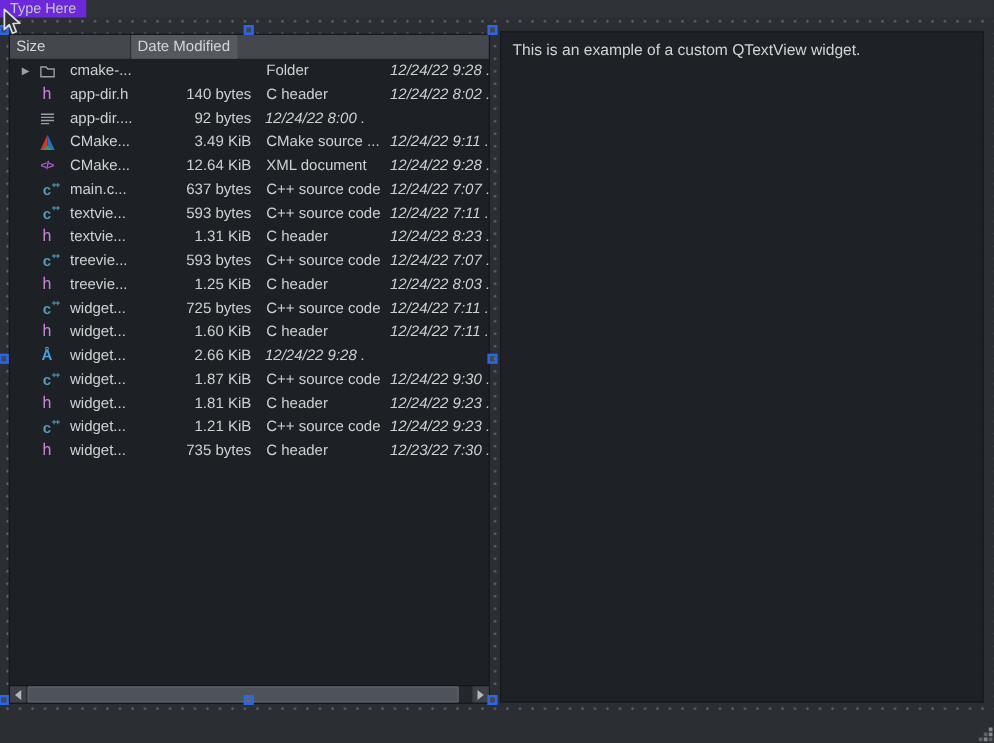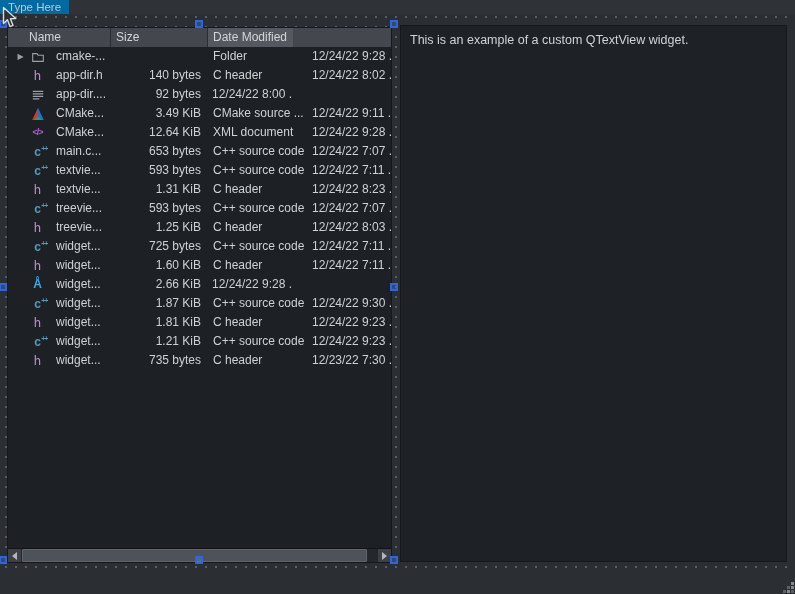--- a/index.html
+++ b/index.html
@@ -5,41 +5,41 @@
   html,body{margin:0;padding:0;}
   body{
     width:795px;height:594px;position:relative;overflow:hidden;
     background:#2b2e33;
     font-family:"Liberation Sans",sans-serif;
     -webkit-font-smoothing:antialiased;
   }
   
   .menubar{position:absolute;left:0;top:0;width:795px;height:14px;background:#2f3237;}
   .menu-item{position:absolute;left:0;top:0;height:14px;line-height:14px;padding:0 8px;
-    background:#0369a1;color:#c3c6c9;font-size:11.5px;white-space:nowrap;}
+    background:#6d28d9;color:#c3c6c9;font-size:11.5px;white-space:nowrap;}
   
   .grid-dots{position:absolute;left:0;top:14px;width:795px;height:554px;
     background-image:radial-gradient(circle,#5a5f66 0.9px,transparent 1.2px);
     background-size:10px 10px;background-position:1px -2px;}
   
   .tree{position:absolute;left:7px;top:27px;width:385px;height:536px;
     background:#1d2125;border:1px solid #15181c;box-sizing:border-box;}
   .thead{display:flex;height:19px;background:#44484e;}
   .th{box-sizing:border-box;height:19px;line-height:19px;font-size:12px;color:#d3d5d8;
     border-right:1px solid #2a2d32;overflow:hidden;white-space:nowrap;flex:0 0 auto;}
   .th.c0{padding-left:21px;}
   .th.c1,.th.c2,.th.c3{padding-left:5px;}
   .th.hl{background:#55595f;border-right:none;}
   .tbody{}
   .tr{display:flex;height:19px;line-height:19px;font-size:12px;color:#ced1d4;}
   .td{box-sizing:border-box;overflow:hidden;white-space:nowrap;flex:0 0 auto;}
   .td.name{display:flex;align-items:center;padding-left:3px;}
   .td.size{text-align:right;padding-right:7px;}
   .td.type{padding-left:5px;}
-  .td.date{padding-left:4px;}
+  .td.date{padding-left:4px;font-style:italic;}
   .expander{width:19px;flex:0 0 auto;text-align:center;font-size:8px;color:#9ba0a6;}
   .icon{width:15px;height:15px;flex:0 0 auto;margin-right:11px;display:flex;
     align-items:center;justify-content:center;}
   .svgi{width:14px;height:14px;display:block;}
   .g-h{color:#c97fd9;font-size:13px;font-family:"DejaVu Sans Mono",monospace;}
   .g-xml{color:#b05ccc;font-size:9px;font-weight:700;letter-spacing:-1px;}
   .g-cpp{color:#519aba;font-size:12px;font-weight:600;position:relative;line-height:12px;}
   .g-cpp b{font-size:7px;position:absolute;top:-3px;left:7px;letter-spacing:-1px;font-weight:700;}
   .g-ui{color:#45a3e0;font-size:12px;font-weight:600;}
   
@@ -71,21 +71,20 @@
 <body>
 
 <div class="menubar">
   <span class="menu-item">Type Here</span>
 </div>
 
 <div class="grid-dots"></div>
 
 <div class="tree">
   <div class="thead">
-      <div class="th c0" style="width: 103px;">Name</div>
       <div class="th c1" style="width: 97px;">Size</div>
       <div class="th c3 hl" style="width: 85px;">Date Modified</div>
     </div>
   <div class="tbody">
       <div class="tr">
         <div class="td name" style="width:103px">
           <span class="expander">▶</span>
           <span class="icon">
             <svg class="svgi" viewBox="0 0 14 14">
               <path d="M1.7 11.4V3.6h4.2l1.3 1.6h5.1v6.2z" fill="none" stroke="#9aa0a6" stroke-width="1.1"></path>
@@ -151,21 +150,21 @@
         <div class="td date" style="width:85px">12/24/22 9:28 .</div>
       </div>
       <div class="tr">
         <div class="td name" style="width:103px">
           <span class="expander"></span>
           <span class="icon">
             <span class="g-cpp">c<b>++</b></span>
           </span>
           <span class="nm-label">main.c...</span>
         </div>
-        <div class="td size" style="width:97px">653 bytes</div>
+        <div class="td size" style="width:97px">637 bytes</div>
         <div class="td type" style="width:100px">C++ source code</div>
         <div class="td date" style="width:85px">12/24/22 7:07 .</div>
       </div>
       <div class="tr">
         <div class="td name" style="width:103px">
           <span class="expander"></span>
           <span class="icon">
             <span class="g-cpp">c<b>++</b></span>
           </span>
           <span class="nm-label">textvie...</span>

